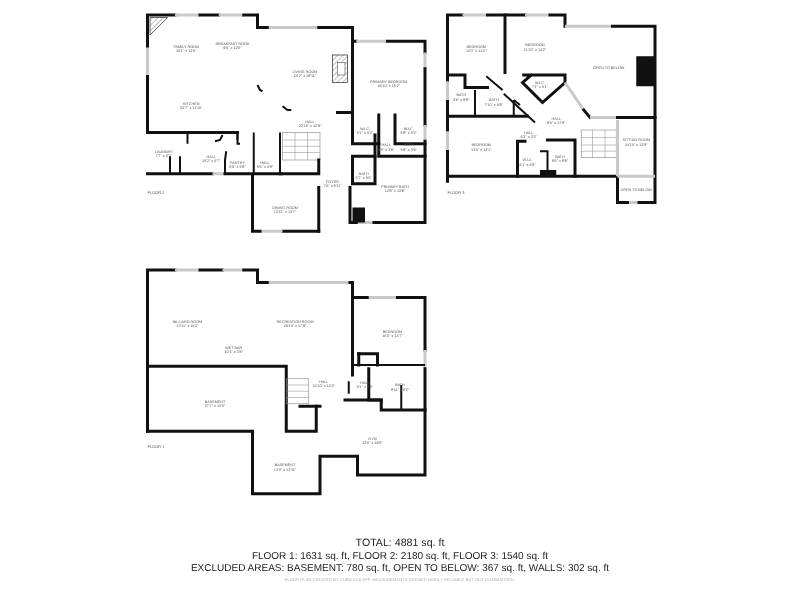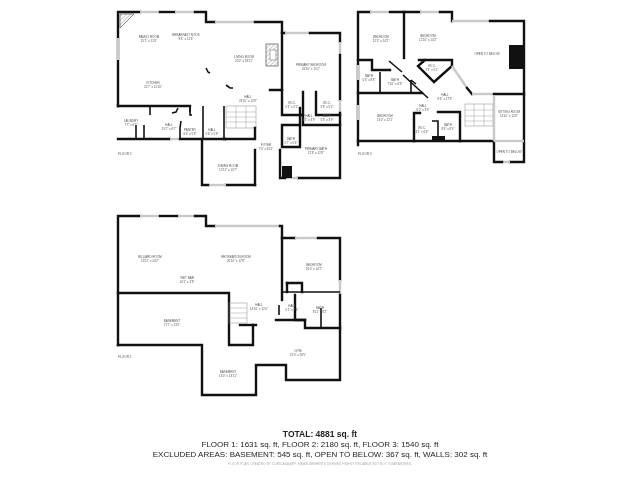--- a/index.html
+++ b/index.html
@@ -4,21 +4,21 @@
 <style>
   html,body{margin:0;padding:0;background:#fff;}
   body{width:640px;height:480px;position:relative;overflow:hidden;font-family:"Liberation Sans",sans-serif;}
   svg.plan{position:absolute;left:0;top:0;}
   .w{stroke:#111;stroke-width:2.4;fill:none;stroke-linecap:square;}
   .wt{stroke:#111;stroke-width:1.6;fill:none;}
   .win{stroke:#c9c9c9;stroke-width:2.4;fill:none;}
   .lbl{font-family:"Liberation Sans",sans-serif;font-size:3px;fill:#555;text-anchor:middle;}
   .flbl{font-family:"Liberation Sans",sans-serif;font-size:3.2px;fill:#555;}
   .summary{position:absolute;left:0;width:640px;text-align:center;color:#222;}
-  .total{top:429px;font-size:8.5px;font-weight:bold;}
+  .total{top:429px;font-size:8.5px;font-weight:normal;}
   .line1{top:440px;font-size:8px;}
   .line2{top:450px;font-size:8px;}
   .disc{top:462px;font-size:3.2px;color:#aaa;letter-spacing:0.1px;}
 </style>
 </head>
 <body>
 
 <svg class="plan" width="640" height="480" viewBox="0 0 640 480">
   <defs>
     <pattern id="hatch" width="3" height="3" patternUnits="userSpaceOnUse" patternTransform="rotate(45)">
@@ -203,14 +203,14 @@
     <text class="lbl" x="292" y="307"><tspan>HALL</tspan><tspan x="292" dy="3.6">5'1" x 3'6"</tspan></text>
     <text class="lbl" x="320" y="309"><tspan>BATH</tspan><tspan x="320" dy="3.6">8'11" x 8'2"</tspan></text>
     <text class="lbl" x="298" y="352"><tspan>GYM</tspan><tspan x="298" dy="3.6">22'0" x 18'5"</tspan></text>
     <text class="lbl" x="228" y="373"><tspan>BASEMENT</tspan><tspan x="228" dy="3.6">13'0" x 13'11"</tspan></text>
     <text class="flbl" x="118" y="358">FLOOR 1</text>
   </g>
 </svg>
 
 <div class="summary total">TOTAL: 4881 sq. ft</div>
 <div class="summary line1">FLOOR 1: 1631 sq. ft, FLOOR 2: 2180 sq. ft, FLOOR 3: 1540 sq. ft</div>
-<div class="summary line2">EXCLUDED AREAS: BASEMENT: 545 sq. ft, OPEN TO BELOW: 367 sq. ft, WALLS: 302 sq. ft</div>
+<div class="summary line2">EXCLUDED AREAS: BASEMENT: 780 sq. ft, OPEN TO BELOW: 367 sq. ft, WALLS: 302 sq. ft</div>
 <div class="summary disc">FLOOR PLAN CREATED BY CUBICASA APP. MEASUREMENTS DEEMED HIGHLY RELIABLE BUT NOT GUARANTEED.</div>
 
 </body></html>

